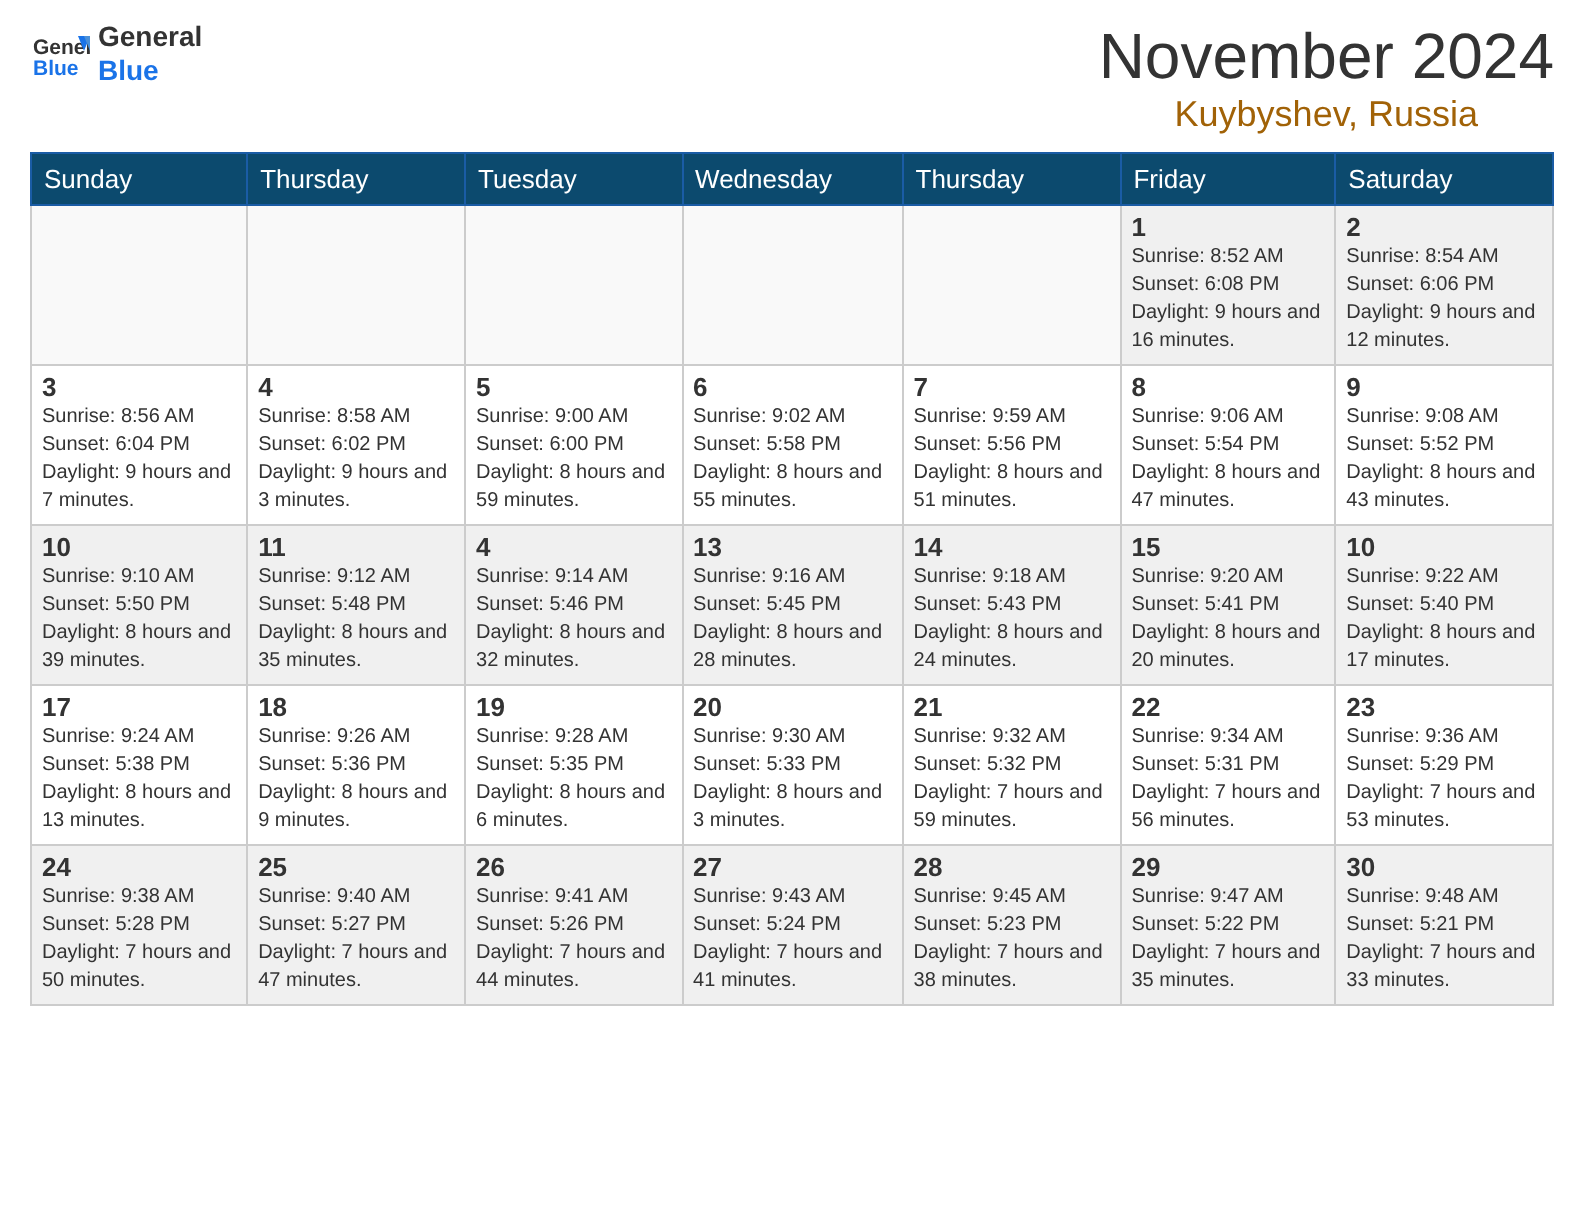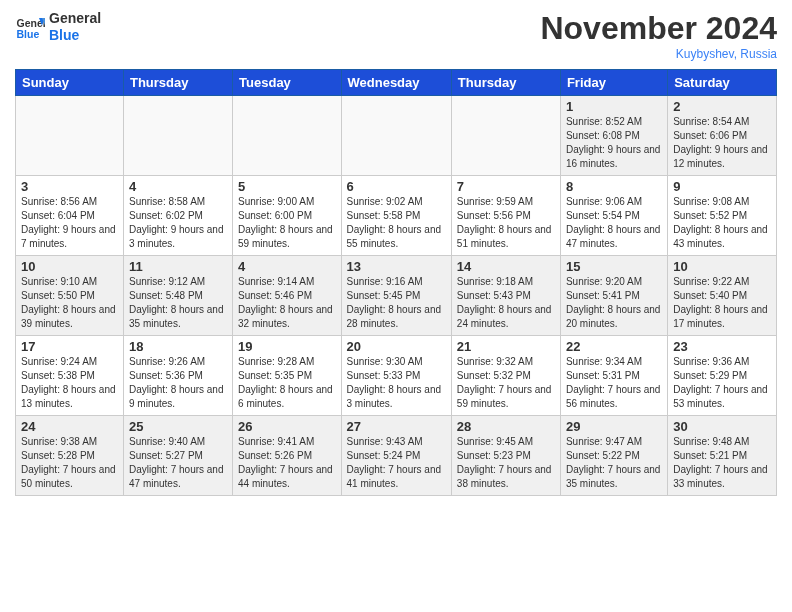--- a/index.html
+++ b/index.html
@@ -6,32 +6,32 @@
     body { font-family: Arial, sans-serif; background: #fff; width: 792px; height: 612px; overflow: hidden; }
     
     .container { width: 792px; padding: 10px 15px; }
     
     .header { display: flex; justify-content: space-between; align-items: flex-start; margin-bottom: 8px; }
     
     .logo { display: flex; align-items: center; }
     .logo-icon { width: 30px; height: 30px; margin-right: 4px; }
     
     .title-section { text-align: right; }
-    .month-title { font-size: 32px; font-weight: bold; color: #333; }
-    .location { font-size: 12px; color: #3b82f6; }
+    .month-title { font-size: 32px; font-weight: normal; color: #333; }
+    .location { font-size: 18px; color: #a16207; text-align: center; }
     
     .calendar { width: 100%; border-collapse: collapse; }
     
     .calendar th {
-      background-color: #1d4ed8;
+      background-color: #0c4a6e;
       color: #fff;
       text-align: left;
       padding: 5px 6px;
       font-size: 13px;
-      font-weight: bold;
+      font-weight: normal;
       border: 1px solid #1a5ca5;
     }
     
     .calendar td {
       border: 1px solid #ccc;
       vertical-align: top;
       padding: 3px 5px;
       width: 113px;
       height: 80px;
       background: #fff;

